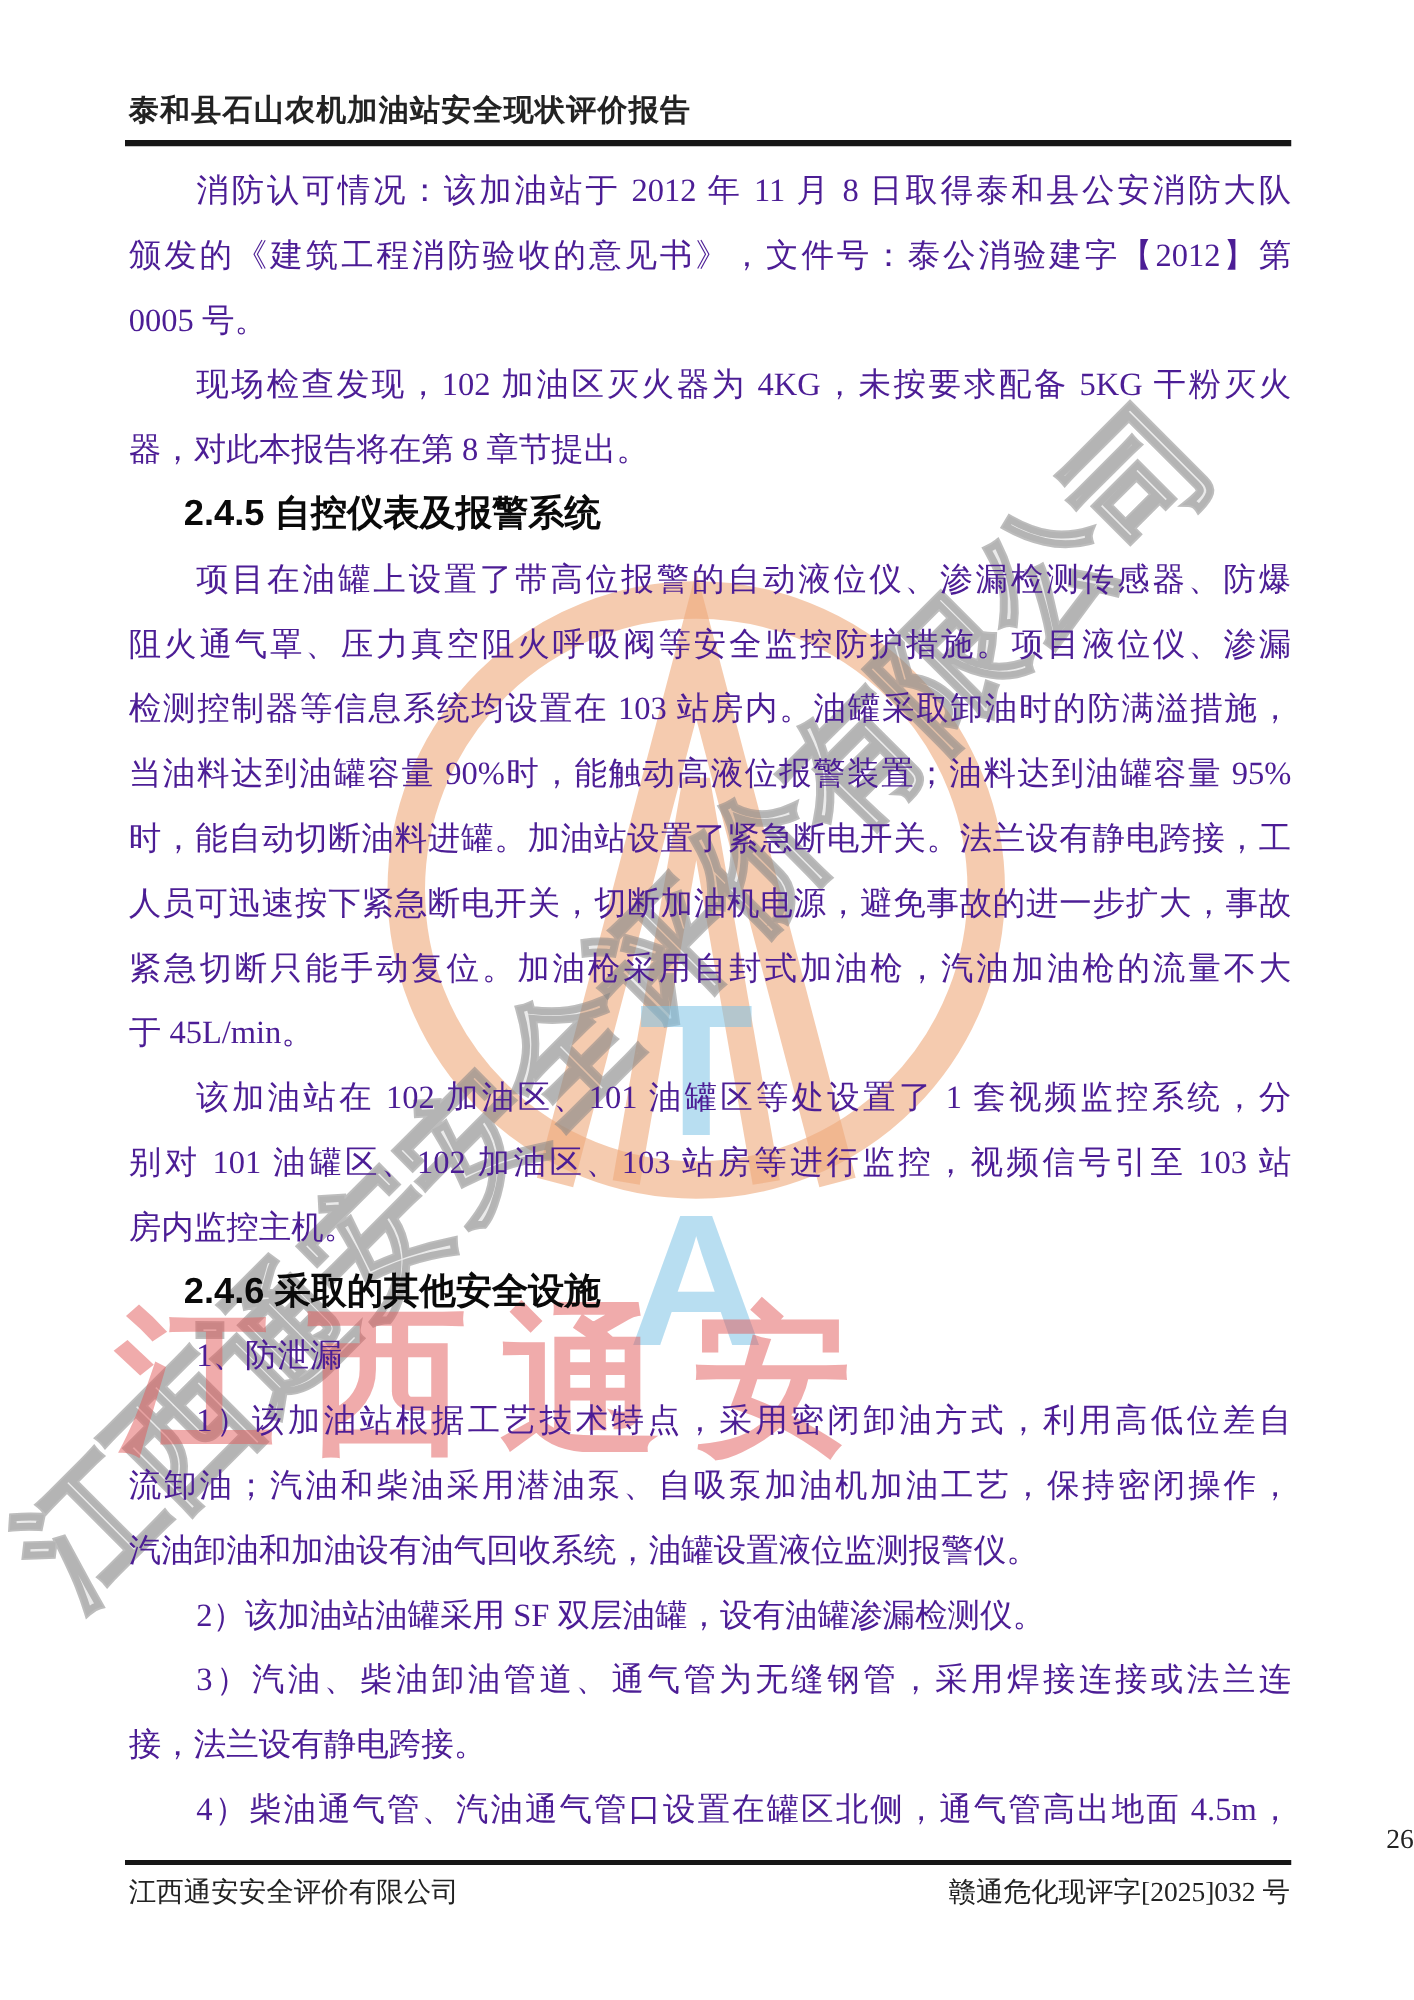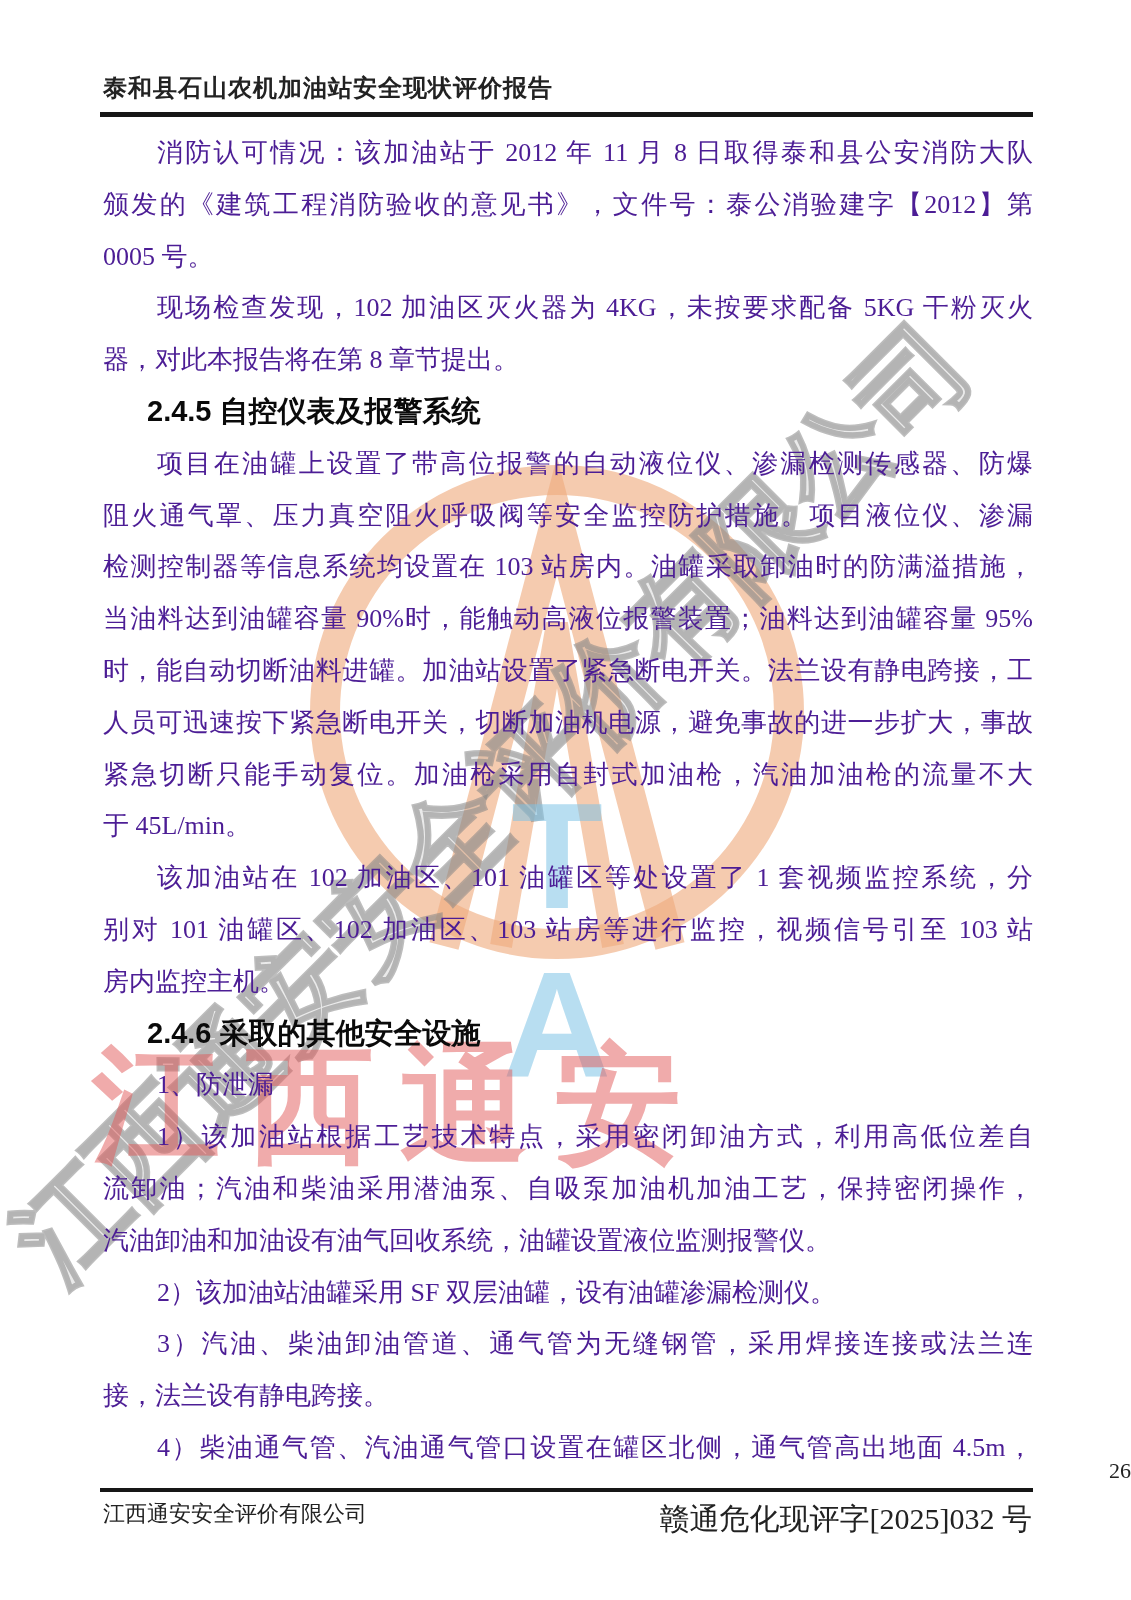--- a/index.html
+++ b/index.html
@@ -48,21 +48,21 @@
     text-align:right;font-size:22px;color:#222;z-index:3;
   }
   .footer-rule{
     position:absolute;left:100px;top:1488px;width:933px;height:4px;
     background:#161616;z-index:3;
   }
   .footer-left{
     position:absolute;left:103px;top:1499px;font-size:22px;color:#222;z-index:3;
   }
   .footer-right{
-    position:absolute;right:99px;top:1499px;font-size:30px;color:#222;z-index:3;
+    position:absolute;right:99px;top:1499px;font-size:22px;color:#222;z-index:3;
   }
   
   .wm-logo{
     position:absolute;left:0;top:0;z-index:1;pointer-events:none;
   }
   .wm-diagonal{
     position:absolute;left:-308px;top:742px;width:1600px;height:120px;
     z-index:1;
     text-align:center;
     font-family:"Liberation Sans", sans-serif;

